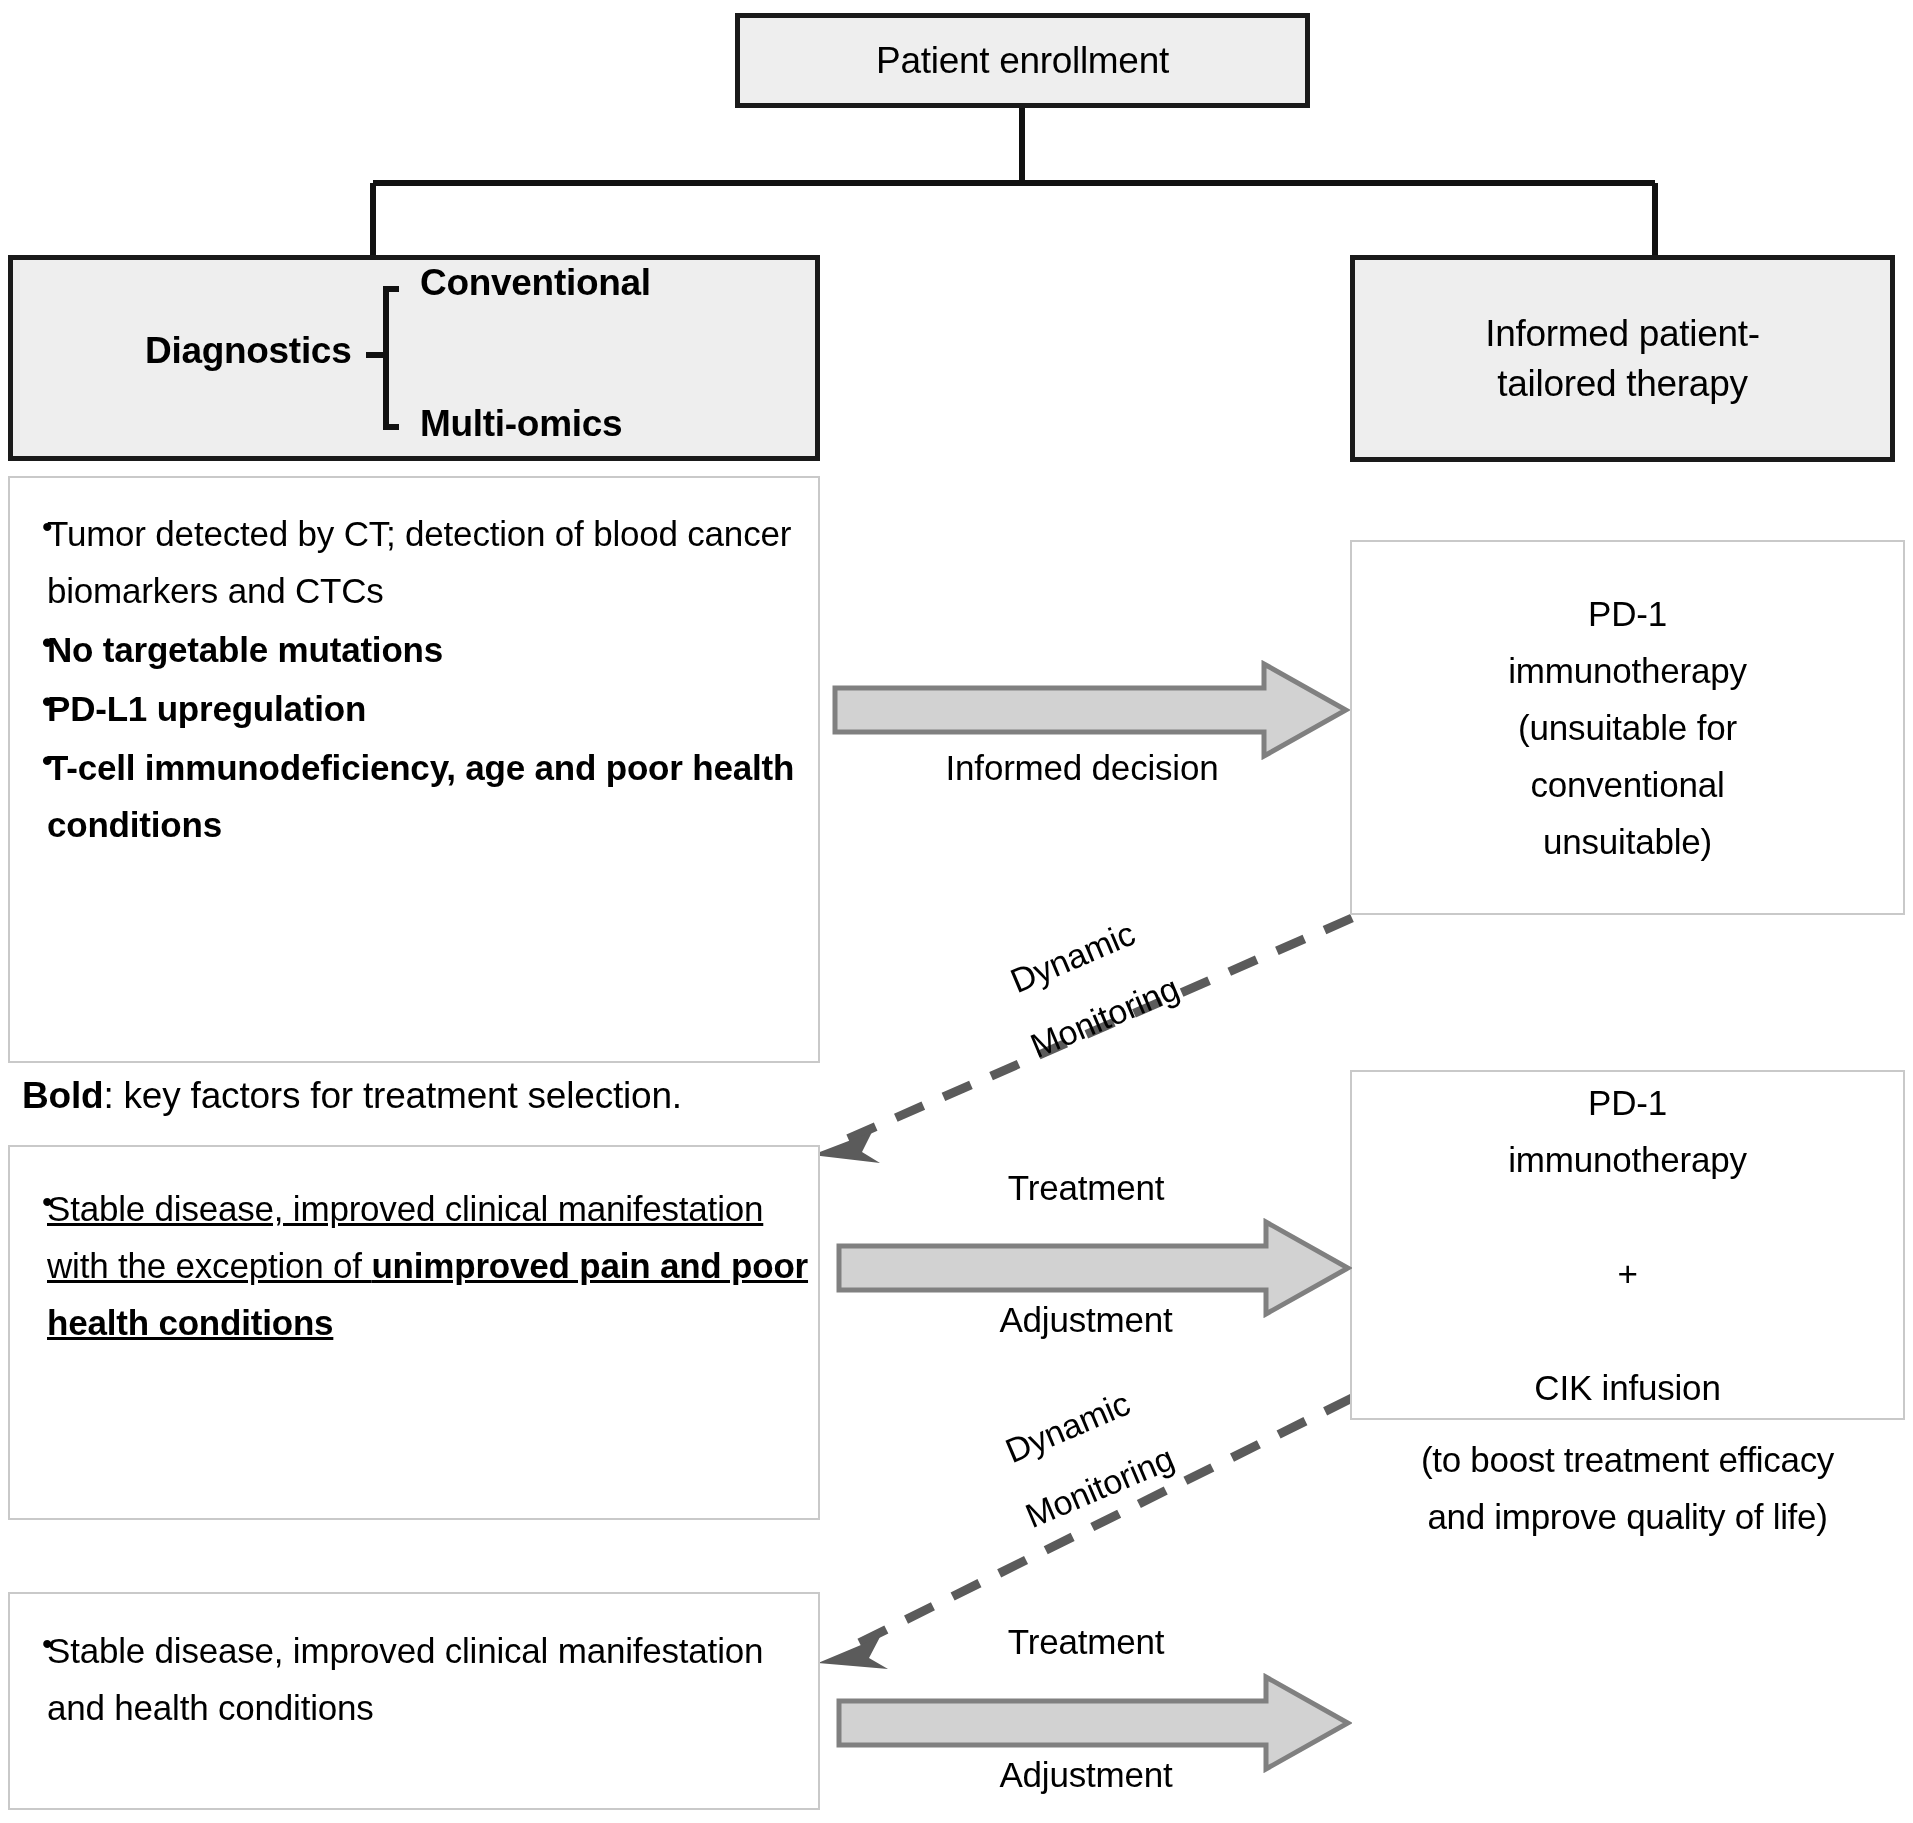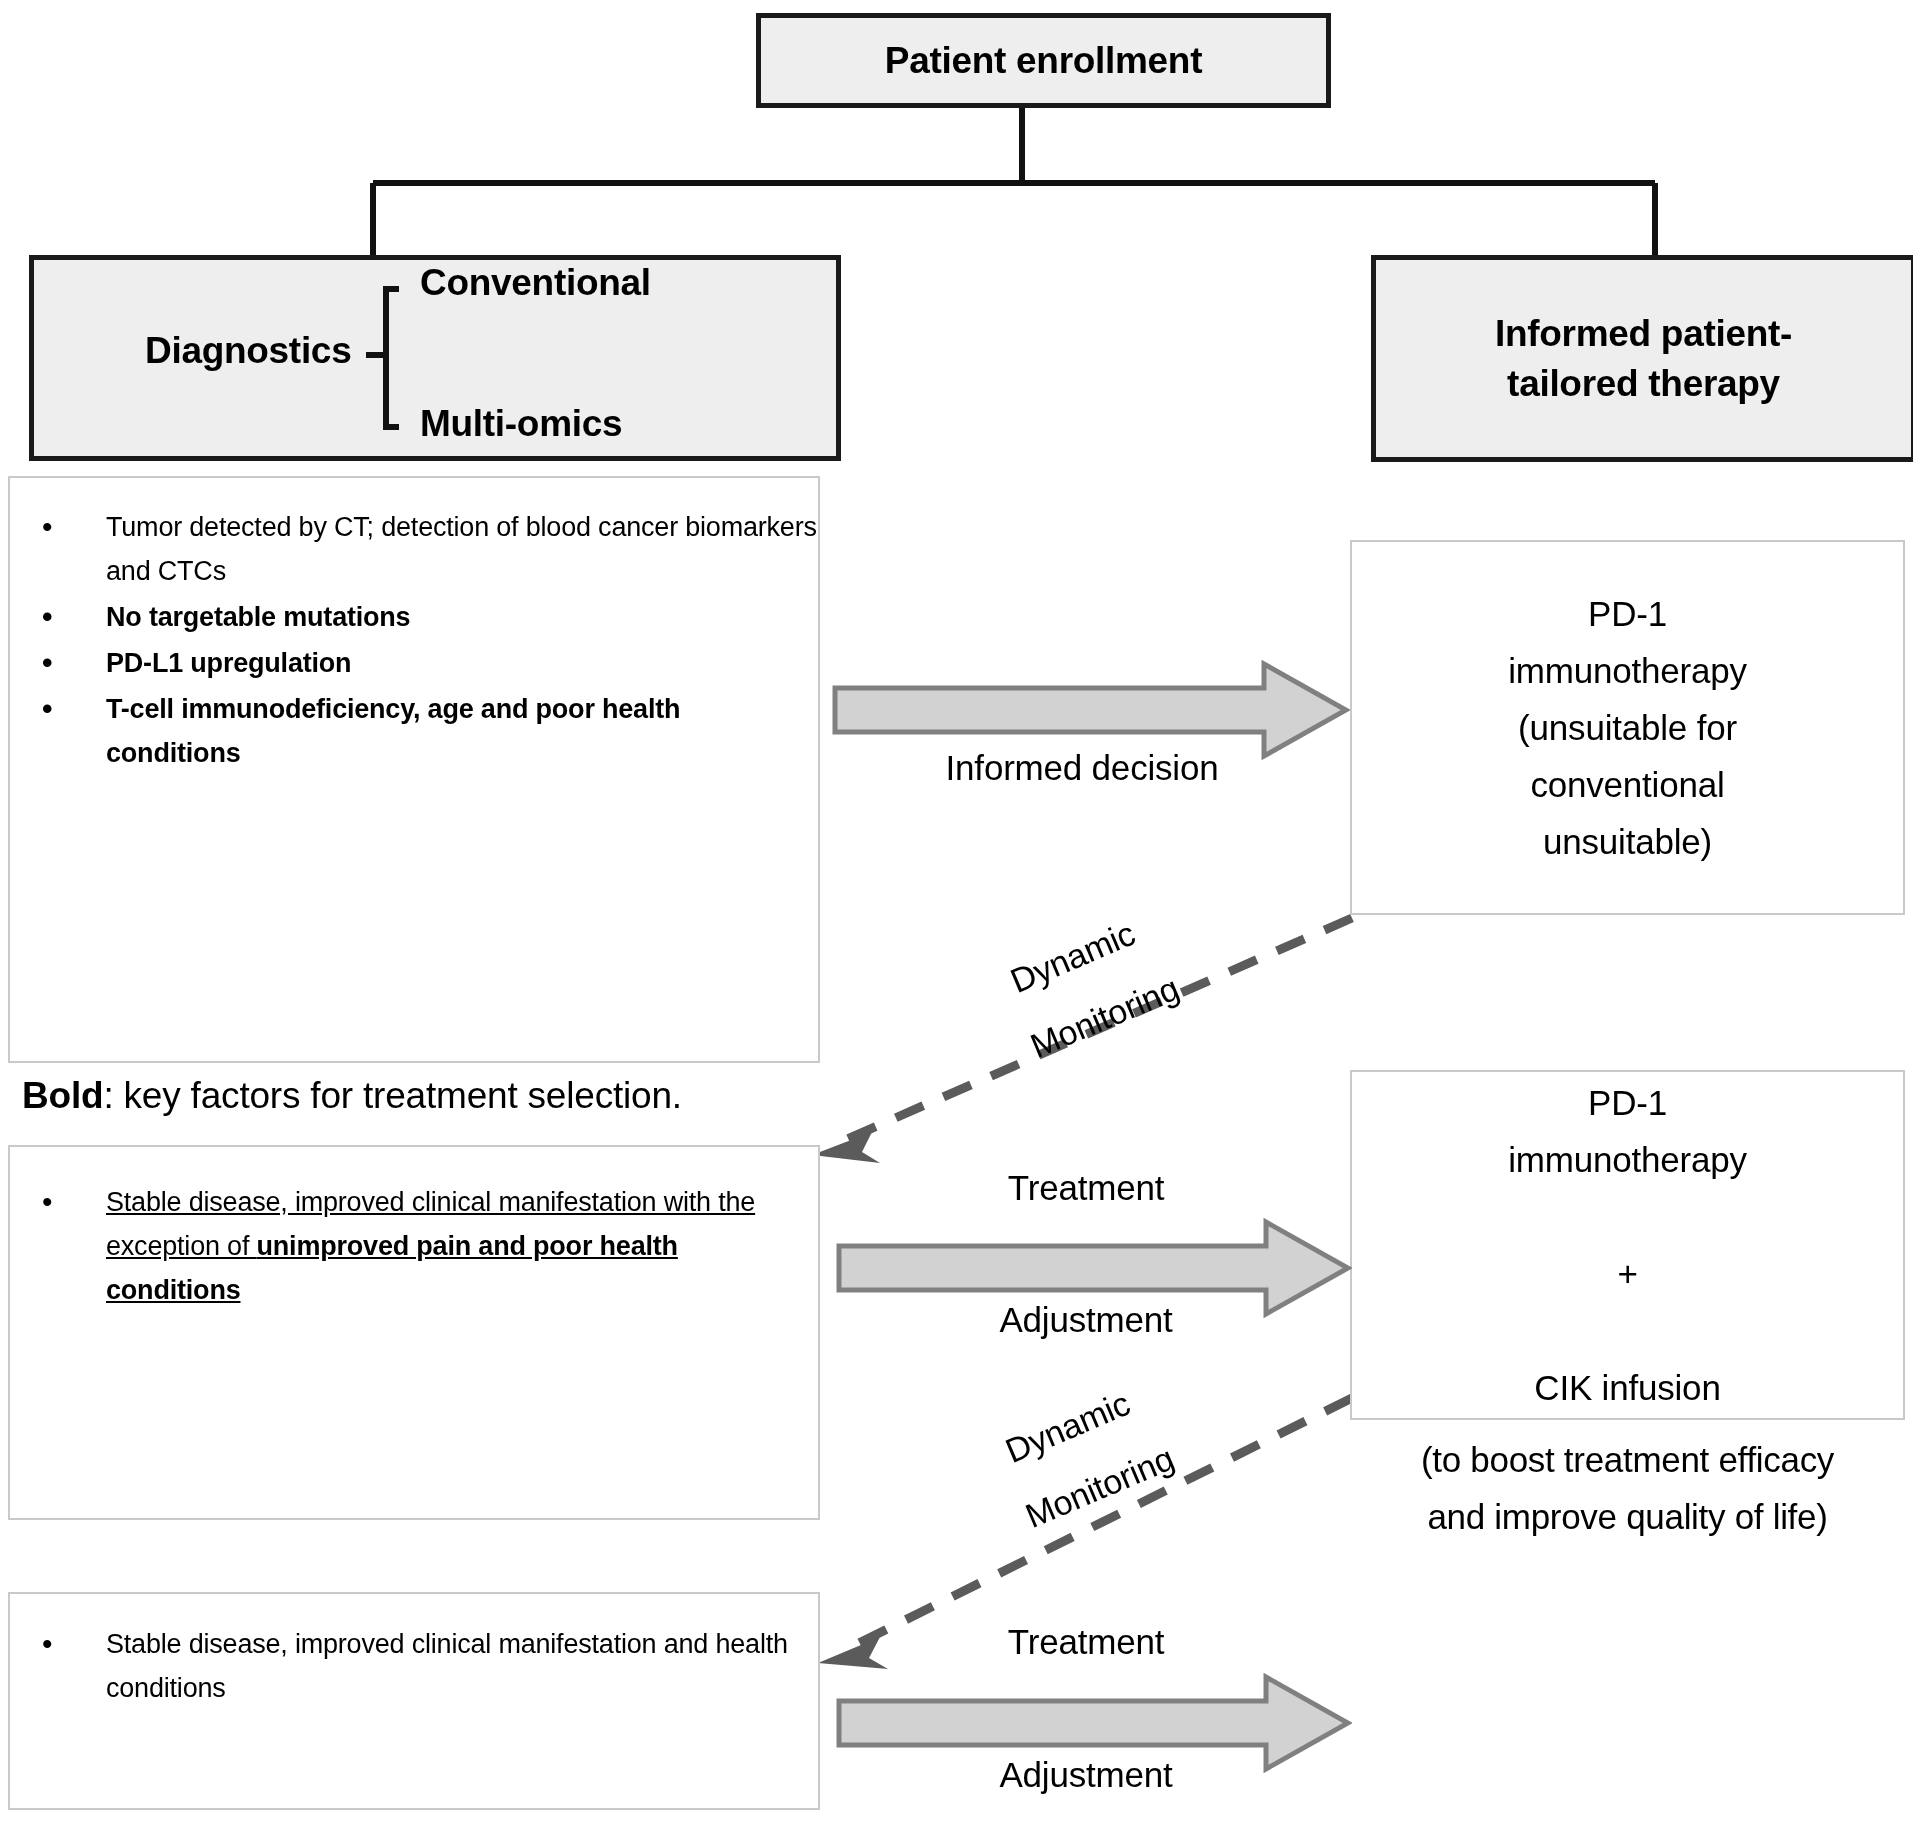--- a/index.html
+++ b/index.html
@@ -25,22 +25,21 @@
     box-sizing: border-box;
     background: #ffffff;
   }
   .box-heavy {
     border: 5px solid #1a1a1a;
     background: #eeeeee;
     display: flex;
     align-items: center;
     justify-content: center;
     text-align: center;
-    font-weight: bold;
-    margin-left: 21px;
+    font-weight: normal;
   }
   .box-light {
     border: 2px solid #c9c9c9;
     background: #ffffff;
   }
   .box-center {
     display: flex;
     align-items: center;
     text-align: center;
   }
@@ -107,22 +106,22 @@
   #left-box-2 { left: 8px; top: 1145px; width: 812px; height: 375px; text-decoration: underline; }
   #left-box-3 { left: 8px; top: 1592px; width: 812px; height: 218px; }
 
   ul.bullets {
     list-style: none;
     margin: 0;
     padding: 0;
   }
   ul.bullets > li {
     position: relative;
-    padding-left: 96px;
-    font-size: 27px;
+    padding-left: 37px;
+    font-size: 35px;
     line-height: 1.63;
     margin-bottom: 2px;
     letter-spacing: -0.2px;
   }
   ul.bullets > li::before {
     content: "\2022";
     position: absolute;
     left: 32px;
     top: -2px;
     font-size: 30px;

